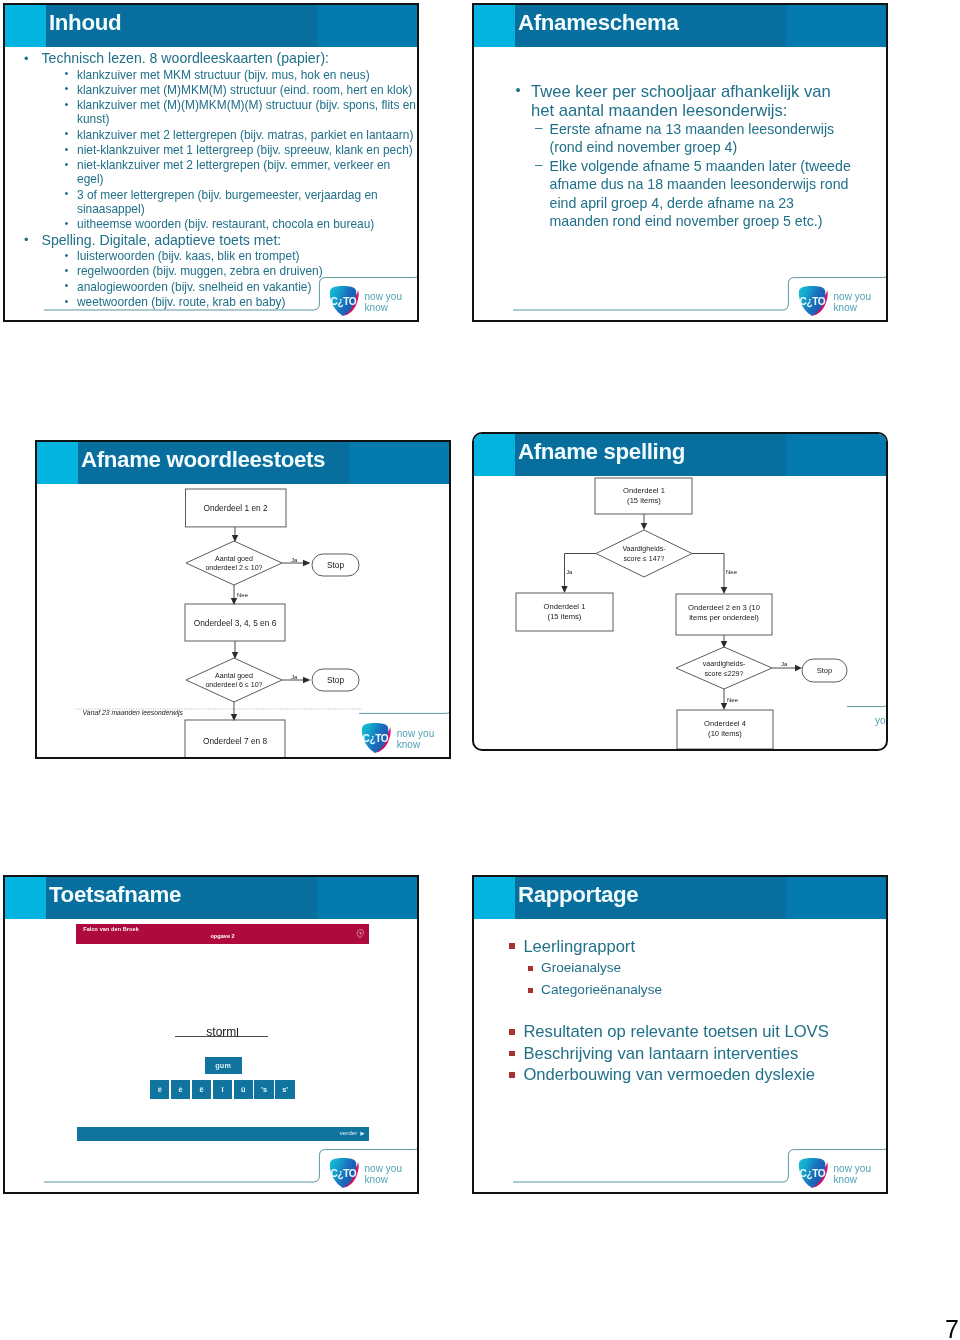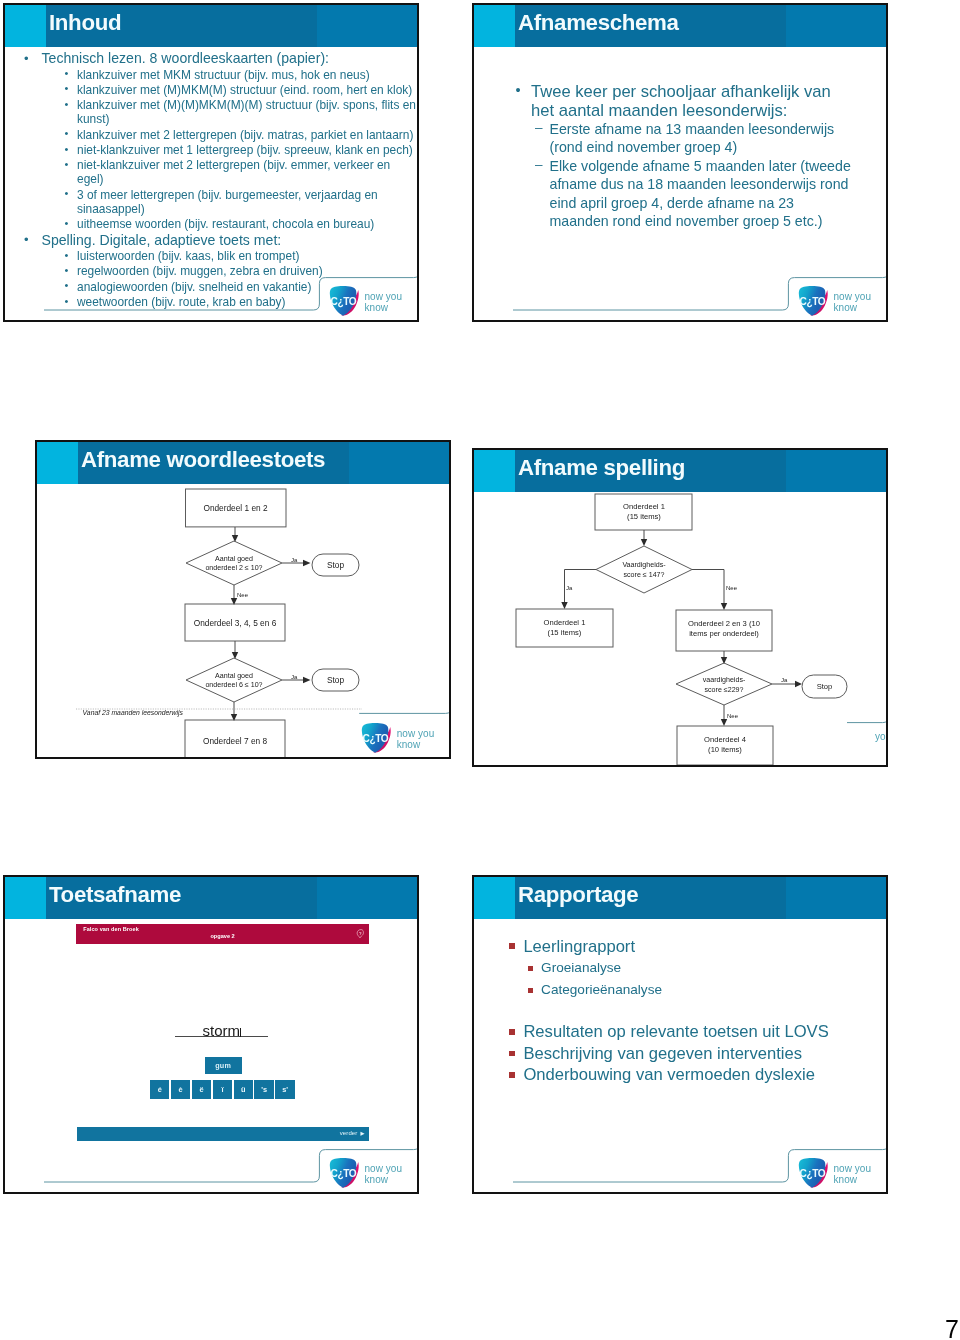--- a/index.html
+++ b/index.html
@@ -1,20 +1,20 @@
 <!DOCTYPE html>
 <html><head>
 <meta charset="utf-8">
 <title>Handout</title>
 <style>
   html,body{margin:0;padding:0;}
   body{width:960px;height:1340px;background:#ffffff;font-family:"Liberation Sans",sans-serif;position:relative;overflow:hidden;-webkit-font-smoothing:antialiased;}
   .slide{position:absolute;width:416px;height:319px;border:2px solid #121212;background:#fff;box-sizing:border-box;overflow:hidden;}
   .s1{left:3px;top:3px;} .s2{left:472px;top:3px;}
-  .s3{left:3px;top:440px;margin-left:32px;} .s4{left:472px;top:448px;}
+  .s3{left:3px;top:440px;margin-left:32px;} .s4{left:472px;top:432px;border-radius:10px;}
   .s5{left:3px;top:875px;} .s6{left:472px;top:875px;}
 
   
   .titlebar{position:absolute;left:0;top:0;height:42px;width:415.6px;}
   .tb-cyan{position:absolute;left:0;top:0;width:40.8px;height:42px;background:#02B4DF;}
   .tb-dark{position:absolute;left:40.8px;top:0;width:271.2px;height:42px;background:#076E9E;}
   .tb-mid{position:absolute;left:312px;top:0;width:103.6px;height:42px;background:#0379AE;}
   .title{position:absolute;left:44px;top:4.8px;color:#F2FBFD;font-size:22.3px;font-weight:bold;letter-spacing:-0.35px;line-height:25px;}
 
   
@@ -57,21 +57,21 @@
 
   .s6gap{height:19.5px;list-style:none;font-size:1px;}
 
   
   .appshot{position:absolute;left:71.2px;top:47.2px;width:293px;height:220px;}
   .app-top{position:absolute;left:0;top:0;width:292.7px;height:20.3px;background:#AE0A3D;}
   .app-name{position:absolute;left:7px;top:1.5px;font-size:5.5px;color:#fff;font-weight:bold;letter-spacing:0.1px;}
   .app-task{position:absolute;left:0;top:9px;width:292.7px;text-align:center;font-size:5.6px;color:#fff;font-weight:bold;}
   .app-help{position:absolute;right:5px;top:4.5px;line-height:0;}
   .app-answer{position:absolute;left:99.3px;top:97.5px;width:93px;height:14.6px;border-bottom:1.1px solid #4a4a4a;text-align:center;}
-  .app-answer-text{font-size:15px;color:#1a1a1a;}
+  .app-answer-text{font-size:12px;color:#1a1a1a;}
   .caret{display:inline-block;width:0.9px;height:9.8px;background:#1a1a1a;vertical-align:-1.8px;margin-left:0.4px;}
   .app-gum{position:absolute;left:128.6px;top:132.6px;width:36.8px;height:17.3px;background:#11749F;color:#D9EFF7;
            font-size:7.2px;font-weight:bold;display:flex;align-items:center;justify-content:center;letter-spacing:0.2px;}
   .app-keys{position:absolute;left:73.8px;top:155.5px;display:flex;gap:1.4px;}
   .app-keys .k{width:19.5px;height:19.7px;background:#11749F;color:#E8F6FB;font-size:7.4px;font-weight:bold;
                display:flex;align-items:center;justify-content:center;}
   .app-bottom{position:absolute;left:0.6px;top:202.4px;width:292.7px;height:14.8px;background:#11749F;}
   .app-next{position:absolute;right:5px;top:3.7px;font-size:6px;color:#E6F5FA;letter-spacing:0.1px;}
   .app-next .arrow{font-size:5.2px;margin-left:3px;}
 
@@ -334,21 +334,21 @@
   <svg class="deco" viewBox="0 0 422 315">
     <path d="M414.6 42 L414.6 266.6 Q414.6 272.6 408.6 272.6 L320.4 272.6 Q314.4 272.6 314.4 278.6 L314.4 299 Q314.4 305 308.4 305 L39 305" fill="none" stroke="#5D94A2" stroke-width="1"></path>
   </svg>
   <div class="body" style="top:58.5px">
     <ul>
       <li class="s6b1"><span class="sq"></span><span>Leerlingrapport</span></li>
       <li class="s6b2"><span class="sq"></span><span>Groeianalyse</span></li>
       <li class="s6b2"><span class="sq"></span><span>Categorieënanalyse</span></li>
       <li class="s6gap">&nbsp;</li>
       <li class="s6b1"><span class="sq"></span><span>Resultaten op relevante toetsen uit LOVS</span></li>
-      <li class="s6b1"><span class="sq"></span><span>Beschrijving van gegeven interventies</span></li>
+      <li class="s6b1"><span class="sq"></span><span>Beschrijving van lantaarn interventies</span></li>
       <li class="s6b1"><span class="sq"></span><span>Onderbouwing van vermoeden dyslexie</span></li>
     </ul>
   </div>
   <div class="logo">
     <svg class="logo-mark" viewBox="0 0 104 104">
         <use href="#citoLogo"></use>
       </svg>
     <span class="logo-tag">now you know</span>
   </div>
 </div>

